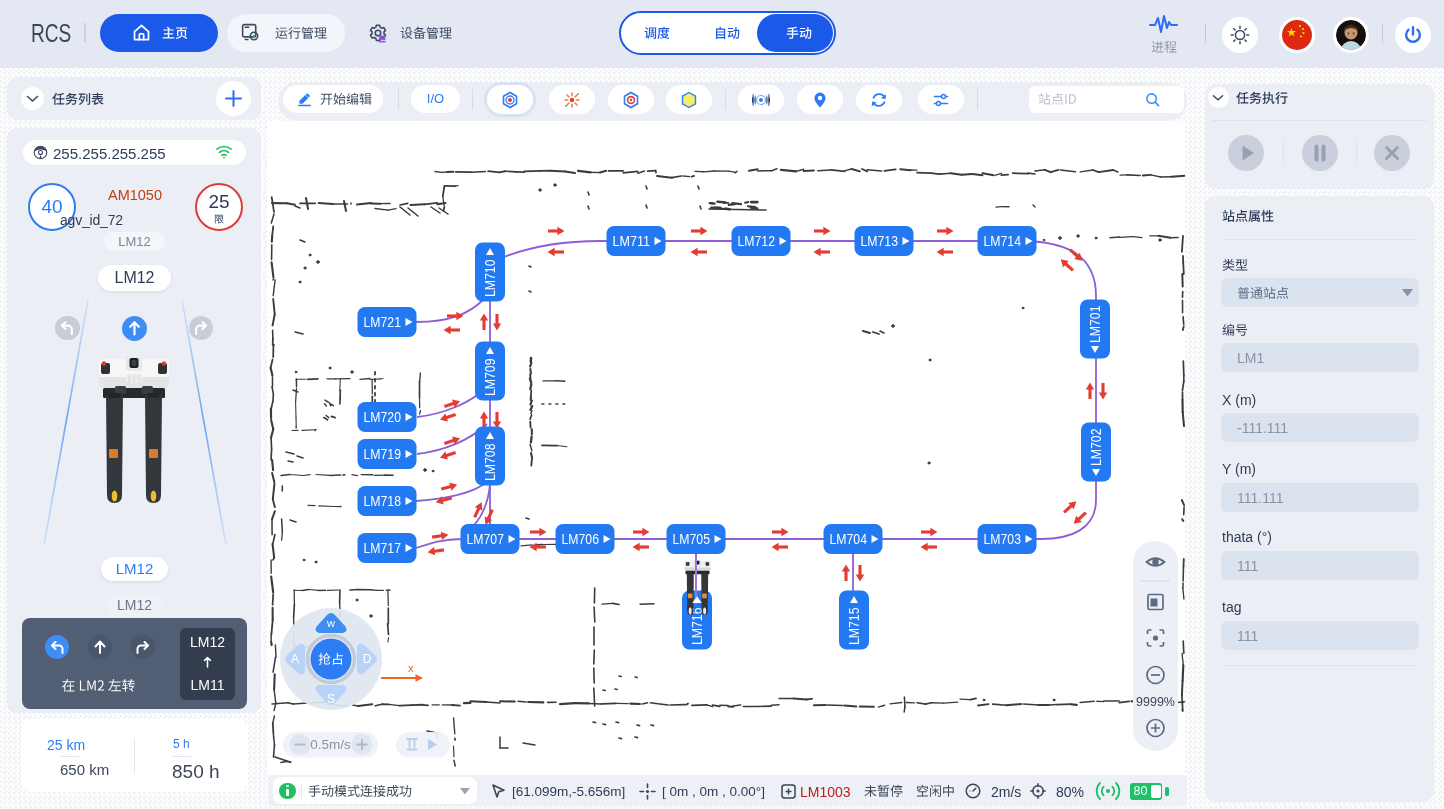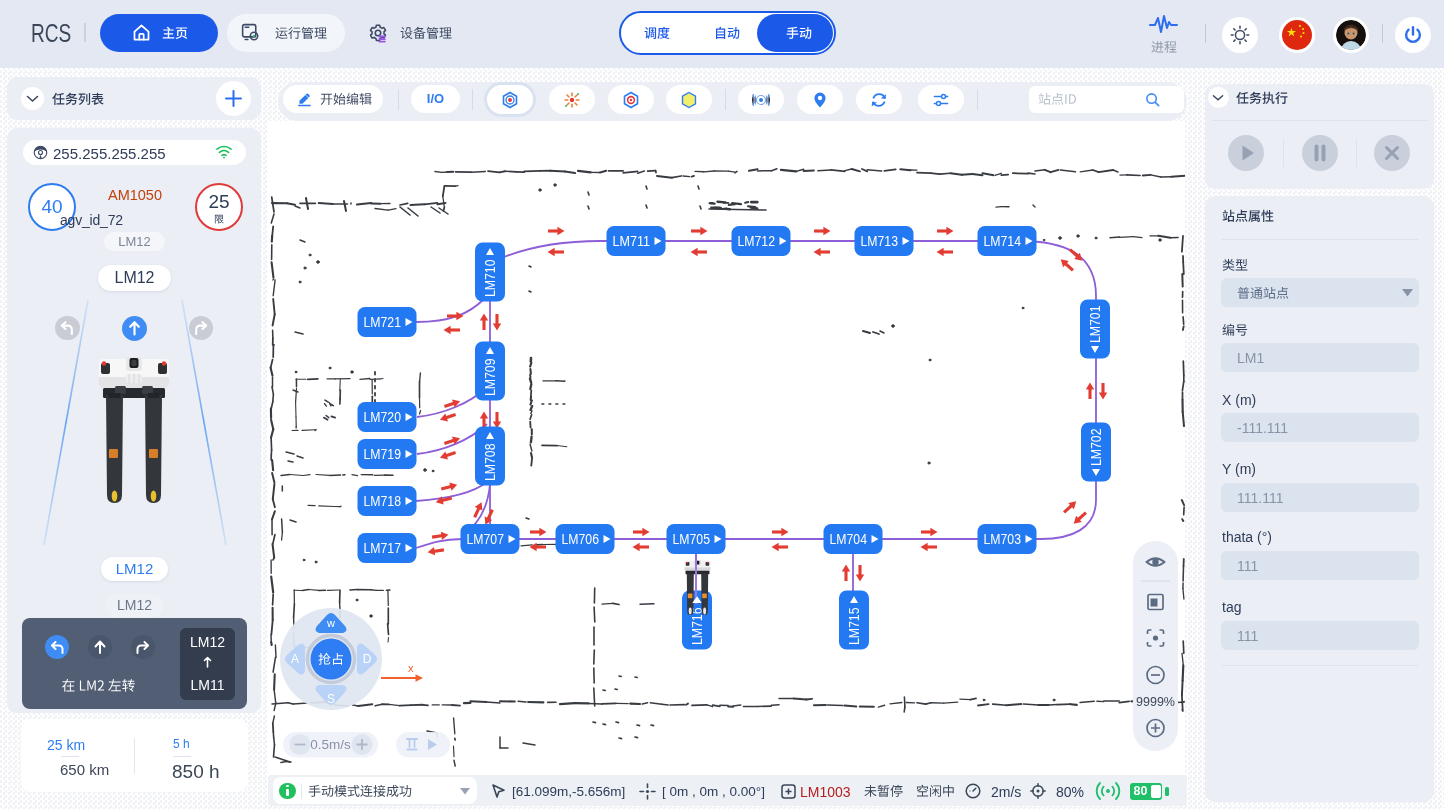--- a/index.html
+++ b/index.html
@@ -249,21 +249,21 @@
     <path d="M10.3 2.1 a1.5 1.5 0 0 1 2.1 0 l1.2 1.2 a1.5 1.5 0 0 1 0 2.1 l-.8 .8 -3.3 -3.3z" fill="#2d7df2"></path>
     <path d="M2 15 h12.5" stroke="#2d7df2" stroke-width="1.6" stroke-linecap="round"></path>
   </svg>
 <div style="position:absolute;left:320px;top:89.7px;">
     <svg width="52" height="18" viewBox="0 -13.78 52 17.94" style="display:block;overflow:visible">
       <path d="M8.4 -9.1V-5.4H4.8V-6.0V-9.1ZM0.7 -5.4V-4.5H3.7C3.6 -2.7 2.9 -1.0 0.7 0.4C1.0 0.5 1.3 0.9 1.5 1.1C3.9 -0.4 4.6 -2.5 4.7 -4.5H8.4V1.1H9.4V-4.5H12.3V-5.4H9.4V-9.1H11.9V-10.1H1.2V-9.1H3.8V-6.0L3.8 -5.4Z M19.0 -4.3V1.0H19.9V0.5H23.8V1.0H24.8V-4.3ZM19.9 -0.4V-3.4H23.8V-0.4ZM18.6 -5.3C19.0 -5.4 19.5 -5.5 24.3 -5.9C24.5 -5.5 24.7 -5.2 24.8 -5.0L25.6 -5.4C25.2 -6.4 24.3 -7.9 23.4 -9.0L22.6 -8.7C23.1 -8.1 23.5 -7.4 23.9 -6.7L19.7 -6.5C20.6 -7.6 21.5 -9.1 22.2 -10.6L21.2 -10.9C20.5 -9.3 19.4 -7.5 19.1 -7.1C18.8 -6.6 18.5 -6.3 18.3 -6.2C18.4 -6.0 18.5 -5.5 18.6 -5.3ZM15.6 -7.3H17.1C17.0 -5.7 16.7 -4.3 16.2 -3.1C15.8 -3.5 15.3 -3.8 14.9 -4.1C15.1 -5.1 15.4 -6.2 15.6 -7.3ZM13.8 -3.8C14.5 -3.4 15.2 -2.8 15.8 -2.3C15.2 -1.1 14.5 -0.3 13.5 0.2C13.7 0.4 14.0 0.8 14.1 1.0C15.1 0.4 15.9 -0.4 16.5 -1.6C17.0 -1.1 17.4 -0.7 17.7 -0.3L18.3 -1.1C18.0 -1.5 17.5 -2.0 16.9 -2.5C17.5 -4.0 17.9 -5.8 18.1 -8.2L17.5 -8.3L17.3 -8.3H15.8C16.0 -9.1 16.1 -10.0 16.2 -10.8L15.3 -10.9C15.2 -10.1 15.1 -9.2 14.9 -8.3H13.6V-7.3H14.7C14.5 -6.0 14.1 -4.7 13.8 -3.8Z M26.5 -0.7 26.8 0.2C27.8 -0.2 29.2 -0.8 30.5 -1.3L30.3 -2.1C28.9 -1.6 27.5 -1.0 26.5 -0.7ZM26.8 -5.5C27.0 -5.6 27.3 -5.7 28.7 -5.8C28.2 -5.0 27.7 -4.4 27.5 -4.1C27.1 -3.6 26.9 -3.3 26.6 -3.2C26.7 -3.0 26.8 -2.5 26.9 -2.4C27.1 -2.5 27.5 -2.7 30.4 -3.3C30.4 -3.5 30.3 -3.9 30.3 -4.1L28.2 -3.7C29.1 -4.9 30.0 -6.3 30.7 -7.8L29.9 -8.2C29.7 -7.7 29.4 -7.2 29.2 -6.7L27.7 -6.6C28.5 -7.7 29.2 -9.2 29.7 -10.6L28.8 -10.9C28.3 -9.3 27.5 -7.6 27.2 -7.2C26.9 -6.8 26.7 -6.4 26.5 -6.4C26.6 -6.1 26.7 -5.7 26.8 -5.5ZM34.1 -4.5V-2.6H33.0V-4.5ZM34.8 -4.5H35.7V-2.6H34.8ZM32.3 -5.4V0.9H33.0V-1.9H34.1V0.6H34.8V-1.9H35.7V0.6H36.4V-1.9H37.3V0.1C37.3 0.2 37.3 0.2 37.2 0.2C37.1 0.2 36.9 0.2 36.6 0.2C36.7 0.4 36.8 0.7 36.8 0.9C37.3 0.9 37.6 0.9 37.8 0.8C38.0 0.7 38.1 0.5 38.1 0.1V-5.4L37.3 -5.4ZM36.4 -4.5H37.3V-2.6H36.4ZM33.9 -10.7C34.1 -10.4 34.3 -9.9 34.4 -9.5H31.4V-6.7C31.4 -4.7 31.3 -1.8 30.1 0.3C30.3 0.4 30.7 0.7 30.8 0.8C32.0 -1.3 32.3 -4.4 32.3 -6.5H38.0V-9.5H35.5C35.3 -9.9 35.1 -10.5 34.8 -11.0ZM32.3 -8.7H37.0V-7.3H32.3Z M46.2 -9.8H49.6V-8.4H46.2ZM45.3 -10.5V-7.7H50.6V-10.5ZM40.1 -4.3C40.2 -4.4 40.5 -4.5 41.0 -4.5H42.2V-2.6L39.5 -2.2L39.7 -1.2L42.2 -1.7V1.0H43.1V-1.9L44.6 -2.2L44.5 -3.0L43.1 -2.8V-4.5H44.3V-5.4H43.1V-7.4H42.2V-5.4H40.9C41.3 -6.3 41.7 -7.3 42.0 -8.4H44.4V-9.4H42.2C42.3 -9.8 42.4 -10.3 42.5 -10.7L41.5 -10.9C41.5 -10.4 41.4 -9.9 41.3 -9.4H39.6V-8.4H41.0C40.8 -7.4 40.5 -6.6 40.4 -6.2C40.1 -5.7 40.0 -5.2 39.8 -5.2C39.9 -4.9 40.0 -4.5 40.1 -4.3ZM49.6 -6.1V-5.0H46.3V-6.1ZM44.2 -1.0 44.4 -0.1 49.6 -0.5V1.0H50.5V-0.6L51.5 -0.7L51.5 -1.5L50.5 -1.4V-6.1H51.4V-7.0H44.5V-6.1H45.4V-1.1ZM49.6 -4.3V-3.1H46.3V-4.3ZM49.6 -2.4V-1.4L46.3 -1.1V-2.4Z" fill="#3d4a63"></path>
     </svg>
   </div>
 <div class="abs" style="left:398px;top:89px;width:1px;height:21px;background:#d5dbe6"></div>
 <div class="abs" style="left:411px;top:85px;width:49px;height:28px;background:#fff;border-radius:14px"></div>
-<div class="abs" style="left:411px;top:91px;width:49px;text-align:center;font-size:13px;font-weight:700;color:#2d7df2">I/O</div>
+<div class="abs" style="left:411px;top:91px;width:49px;text-align:center;font-size:13px;font-weight:400;color:#2d7df2">I/O</div>
 <div class="abs" style="left:472px;top:89px;width:1px;height:21px;background:#d5dbe6"></div>
 <div class="abs" style="left:487px;top:85px;width:46px;height:29px;background:#fff;border-radius:15px;box-shadow:0 0 0 3px #d9e2f0;"></div>
 <svg class="abs" style="left:501px;top:90.5px" width="18" height="18" viewBox="0 0 18 18">
     <polygon points="9,1.5 15.5,5.25 15.5,12.75 9,16.5 2.5,12.75 2.5,5.25" fill="none" stroke="#2d7df2" stroke-width="1.6"></polygon>
     <circle cx="9" cy="9" r="4" fill="none" stroke="#2d7df2" stroke-width="1.3"></circle>
     <circle cx="9" cy="9" r="2" fill="#e03b3b"></circle>
   </svg>
 <div class="abs" style="left:549px;top:85px;width:46px;height:29px;background:#fff;border-radius:15px;"></div>
 <svg class="abs" style="left:563px;top:90.5px" width="18" height="18" viewBox="0 0 18 18">
     <circle cx="9" cy="9" r="2.2" fill="#e03b3b"></circle>
@@ -1214,21 +1214,21 @@
     <path d="M8 .8 v2.4 M8 12.8 v2.4 M.8 8 h2.4 M12.8 8 h2.4" stroke-linecap="round"></path>
   </svg>
 <div class="abs" style="left:1056px;top:784px;font-size:14px;color:#2e3c58">80%</div>
 <svg class="abs" style="left:1095px;top:782px" width="26" height="18" viewBox="0 0 26 18" fill="none" stroke="#1fbf6e" stroke-width="1.8" stroke-linecap="round">
     <circle cx="13" cy="9" r="2" fill="#1fbf6e" stroke="none"></circle>
     <path d="M8.6 13.4 a6.2 6.2 0 0 1 0 -8.8 M17.4 4.6 a6.2 6.2 0 0 1 0 8.8"></path>
     <path d="M5 17 a11.3 11.3 0 0 1 0 -16 M21 1 a11.3 11.3 0 0 1 0 16"></path>
   </svg>
 <div class="abs" style="left:1130px;top:782.5px;width:32px;height:17px;background:#1fc069;border-radius:3px"></div>
 <div class="abs" style="left:1151px;top:784.5px;width:9.5px;height:13px;background:#fff;border-radius:2px"></div>
-<div class="abs" style="left:1133.5px;top:784px;font-size:12.5px;font-weight:700;color:#fff">80</div>
+<div class="abs" style="left:1133.5px;top:784px;font-size:12.5px;font-weight:400;color:#fff">80</div>
 <div class="abs" style="left:1164.5px;top:787px;width:4px;height:9px;background:#1fc069;border-radius:1.5px"></div>
 <div class="abs" style="left:1205px;top:84px;width:229px;height:105px;background:#ebeef5;border-radius:10px"></div>
 <div class="abs" style="left:1207.5px;top:87px;width:21px;height:21px;background:#fff;border-radius:50%"></div>
 <svg class="abs" style="left:1212px;top:94px" width="12" height="8" viewBox="0 0 13 8" fill="none" stroke="#3d4a63" stroke-width="1.6" stroke-linecap="round">
     <path d="M1.5 1.5 L6.5 6 L11.5 1.5"></path>
   </svg>
 <div style="position:absolute;left:1236px;top:88.7px;">
     <svg width="52" height="18" viewBox="0 -13.78 52 17.94" style="display:block;overflow:visible">
       <path d="M4.5 -0.6V0.6H12.3V-0.6H9.0V-4.3H12.5V-5.5H9.0V-8.9C10.1 -9.1 11.2 -9.4 12.1 -9.7L11.2 -10.7C9.6 -10.1 6.8 -9.6 4.4 -9.3C4.6 -9.0 4.8 -8.6 4.8 -8.3C5.8 -8.4 6.8 -8.5 7.8 -8.7V-5.5H4.0V-4.3H7.8V-0.6ZM3.7 -11.0C2.9 -9.0 1.6 -7.0 0.2 -5.8C0.5 -5.5 0.8 -4.8 1.0 -4.5C1.4 -4.9 1.9 -5.5 2.3 -6.0V1.1H3.5V-7.8C4.0 -8.7 4.5 -9.6 4.9 -10.6Z M18.6 -4.9C18.6 -4.5 18.5 -4.1 18.4 -3.7H14.6V-2.7H18.0C17.2 -1.2 15.8 -0.4 13.7 0.0C13.9 0.3 14.3 0.8 14.4 1.1C16.9 0.4 18.5 -0.6 19.3 -2.7H23.1C22.9 -1.2 22.6 -0.4 22.3 -0.2C22.2 -0.1 22.0 -0.1 21.7 -0.1C21.4 -0.1 20.5 -0.1 19.7 -0.2C19.9 0.1 20.0 0.6 20.0 0.9C20.9 1.0 21.7 1.0 22.1 0.9C22.6 0.9 23.0 0.8 23.3 0.5C23.8 0.1 24.1 -0.9 24.4 -3.2C24.4 -3.4 24.4 -3.7 24.4 -3.7H19.7C19.8 -4.1 19.9 -4.4 19.9 -4.8ZM22.5 -8.6C21.7 -8.0 20.7 -7.4 19.6 -7.0C18.6 -7.4 17.8 -7.9 17.3 -8.5L17.4 -8.6ZM17.8 -11.0C17.2 -9.9 15.9 -8.6 14.1 -7.7C14.3 -7.5 14.7 -7.1 14.8 -6.8C15.4 -7.1 16.0 -7.5 16.5 -7.8C17.0 -7.3 17.5 -6.9 18.2 -6.5C16.7 -6.1 15.1 -5.8 13.6 -5.7C13.8 -5.4 14.0 -4.9 14.1 -4.6C15.9 -4.8 17.8 -5.2 19.6 -5.8C21.1 -5.2 22.9 -4.9 24.9 -4.7C25.0 -5.1 25.3 -5.6 25.6 -5.8C23.9 -5.9 22.4 -6.1 21.1 -6.5C22.5 -7.2 23.6 -8.1 24.4 -9.2L23.7 -9.7L23.5 -9.7H18.4C18.7 -10.0 18.9 -10.4 19.1 -10.7Z M28.1 -11.0V-8.3H26.6V-7.2H28.1V-4.7C27.5 -4.5 26.9 -4.3 26.4 -4.2L26.7 -3.0L28.1 -3.4V-0.3C28.1 -0.2 28.1 -0.1 27.9 -0.1C27.8 -0.1 27.3 -0.1 26.7 -0.1C26.9 0.2 27.0 0.8 27.1 1.1C27.9 1.1 28.5 1.0 28.8 0.8C29.2 0.6 29.3 0.3 29.3 -0.3V-3.8L30.8 -4.3L30.6 -5.4L29.3 -5.0V-7.2H30.6V-8.3H29.3V-11.0ZM35.6 -7.2C35.5 -5.6 35.5 -4.3 35.5 -3.1C35.1 -3.5 34.3 -4.0 33.6 -4.4C33.7 -5.2 33.8 -6.2 33.9 -7.2ZM32.7 -11.0C32.7 -10.0 32.7 -9.1 32.7 -8.3H30.8V-7.2H32.7C32.7 -6.4 32.6 -5.7 32.5 -5.0L31.4 -5.6L30.7 -4.8C31.2 -4.5 31.8 -4.2 32.3 -3.9C31.9 -2.1 31.1 -0.8 29.6 0.1C29.8 0.4 30.3 0.9 30.5 1.2C32.0 0.1 32.9 -1.4 33.3 -3.2C33.9 -2.8 34.5 -2.4 34.9 -2.1L35.5 -3.0C35.6 -0.4 35.9 1.1 37.2 1.1C38.1 1.1 38.5 0.6 38.6 -1.2C38.3 -1.3 37.8 -1.5 37.6 -1.8C37.6 -0.5 37.5 -0.1 37.2 -0.1C36.6 -0.1 36.7 -3.0 36.8 -8.3H33.9C33.9 -9.1 33.9 -10.0 33.9 -11.0Z M44.7 -10.2V-9.0H51.1V-10.2ZM42.4 -11.0C41.7 -10.0 40.5 -8.9 39.4 -8.2C39.6 -7.9 39.9 -7.4 40.1 -7.2C41.3 -8.0 42.7 -9.3 43.6 -10.5ZM44.2 -6.6V-5.4H48.3V-0.4C48.3 -0.2 48.2 -0.2 48.0 -0.2C47.7 -0.1 46.9 -0.1 46.0 -0.2C46.2 0.2 46.4 0.7 46.4 1.1C47.6 1.1 48.4 1.0 48.9 0.9C49.4 0.7 49.6 0.3 49.6 -0.4V-5.4H51.5V-6.6ZM42.9 -8.2C42.0 -6.7 40.6 -5.2 39.3 -4.2C39.5 -4.0 39.9 -3.4 40.1 -3.2C40.5 -3.5 41.0 -3.9 41.4 -4.4V1.1H42.7V-5.7C43.2 -6.4 43.7 -7.1 44.1 -7.7Z" fill="#2e3c58"></path>
     </svg>

